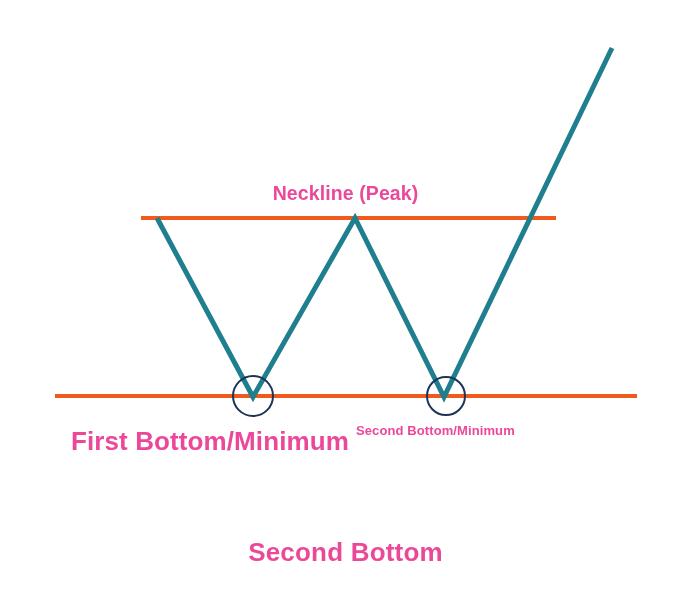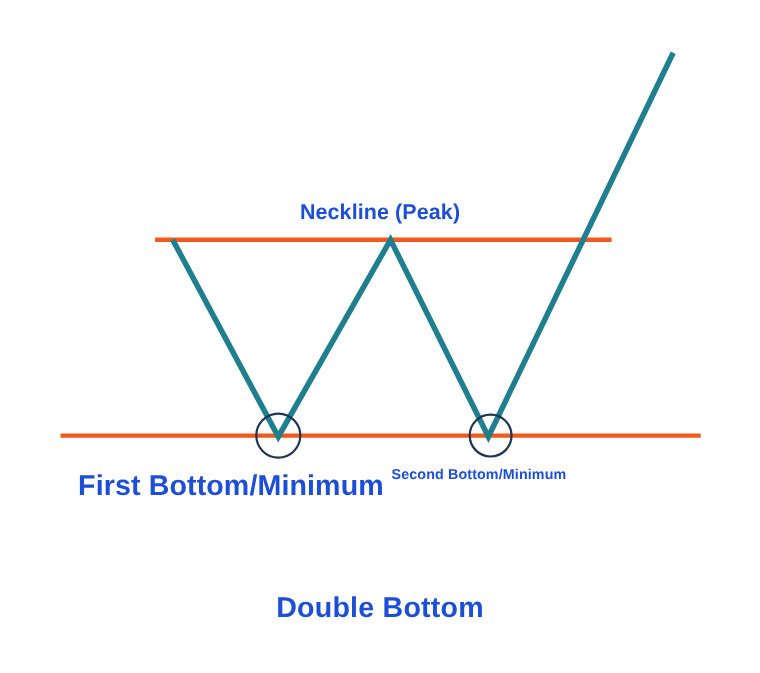--- a/index.html
+++ b/index.html
@@ -20,21 +20,21 @@
   }
   #figure {
     position: absolute;
     inset: 0;
     width: 691px;
     height: 612px;
     display: block;
   }
   .lbl {
     position: absolute;
-    color: #1d4ed8;
+    color: #ec4899;
     font-family: "Liberation Sans", sans-serif;
     white-space: nowrap;
     line-height: 1;
     -webkit-font-smoothing: antialiased;
   }
   #neckline-label {
     left: 0;
     right: 0;
     top: 184px;
     text-align: center;
@@ -83,15 +83,15 @@
 
     <circle cx="446" cy="396" r="19" fill="none" stroke="#1c3456" stroke-width="2"></circle>
   </svg>
 
   <div class="lbl" id="neckline-label">Neckline (Peak)</div>
 
   <div class="lbl" id="first-bottom-label">First Bottom/Minimum</div>
 
   <div class="lbl" id="second-bottom-label">Second Bottom/Minimum</div>
 
-  <div class="lbl" id="chart-title">Double Bottom</div>
+  <div class="lbl" id="chart-title">Second Bottom</div>
 
 </div>
 
 </body></html>

